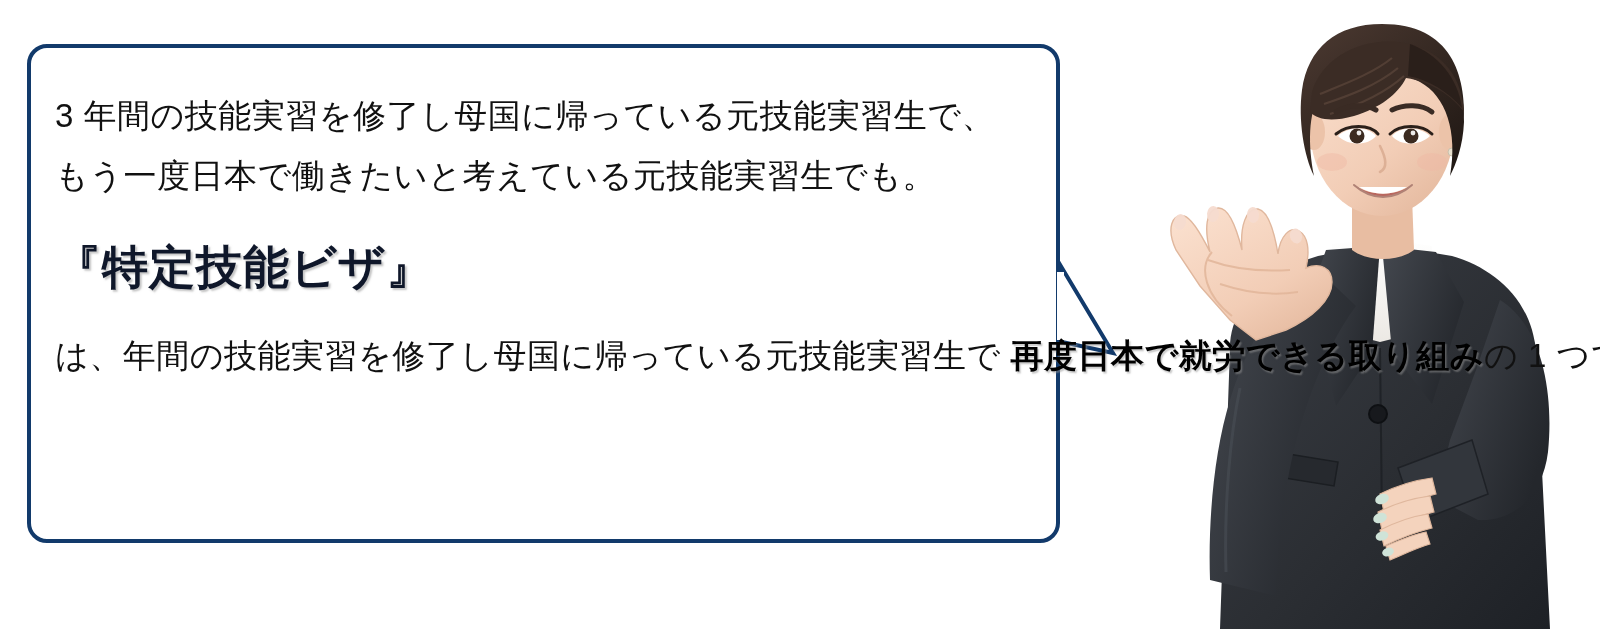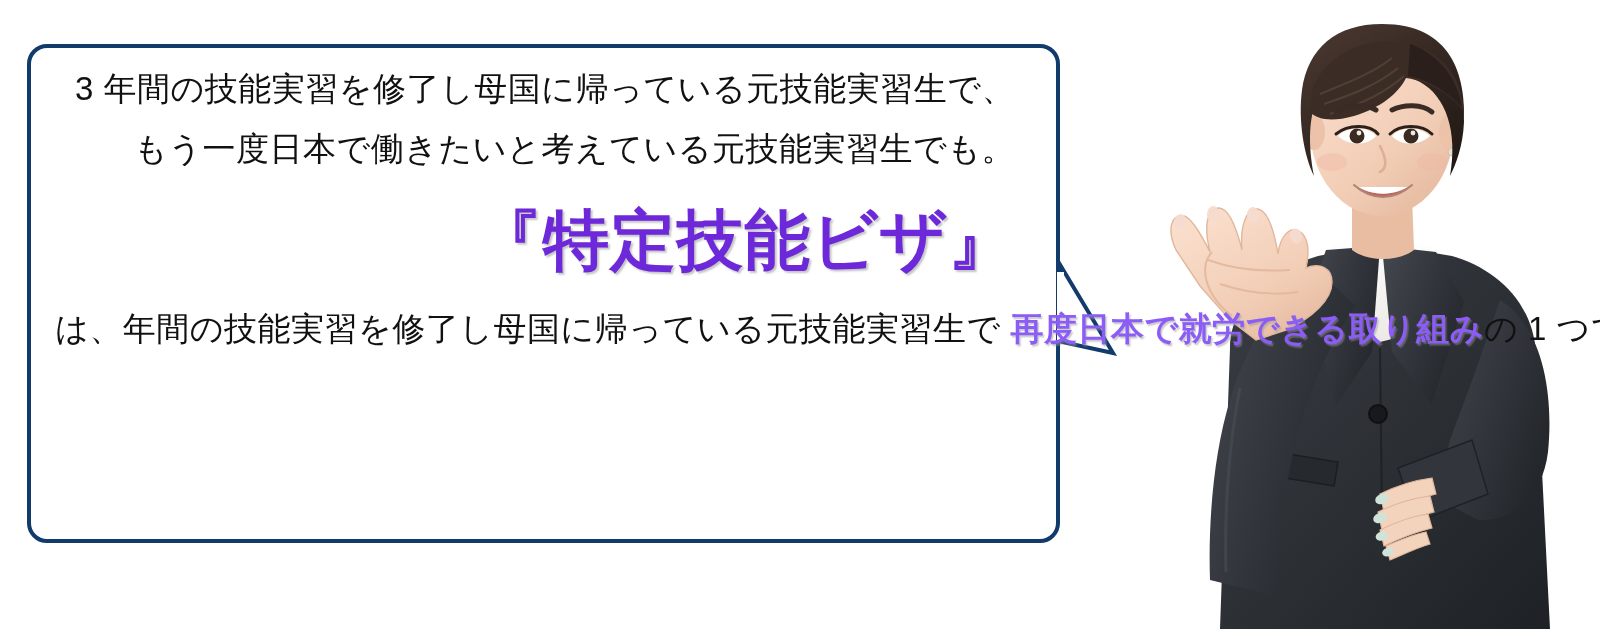--- a/index.html
+++ b/index.html
@@ -35,54 +35,53 @@
     position:absolute;
     left:1057px;top:272px;
     width:7px;height:68px;
     background:#ffffff;
     z-index:5;
   }
 
   
   .text-wrap{
     position:absolute;
-    left:55px;top:59px;
+    left:55px;top:86px;
     width:960px;
     z-index:6;
-    text-align:right;
   }
   .para{
     color:#111111;
     font-size:33px;
     line-height:60px;
     letter-spacing:0.5px;
     white-space:nowrap;
   }
   .para .ln{display:block;}
 
   .headline{
-    color:#6d28d9;
-    font-size:66px;
+    color:#0f172a;
+    font-size:46px;
     font-weight:bold;
     line-height:98px;
     letter-spacing:1px;
     white-space:nowrap;
     margin-top:12px;
     margin-bottom:10px;
     text-shadow:2px 2px 2px rgba(150,150,150,0.55);
   }
   .para2{
     color:#111111;
     font-size:33px;
     line-height:60px;
     letter-spacing:0.5px;
     white-space:nowrap;
   }
   .hl{
-    color:#8b5cf6;
+    color:#000000;
     font-weight:bold;
     text-shadow:1.5px 1.5px 1.5px rgba(150,150,150,0.5);
   }
 
   
   .person{
     position:absolute;
     left:1080px;top:0px;
     width:520px;height:629px;
     z-index:2;

